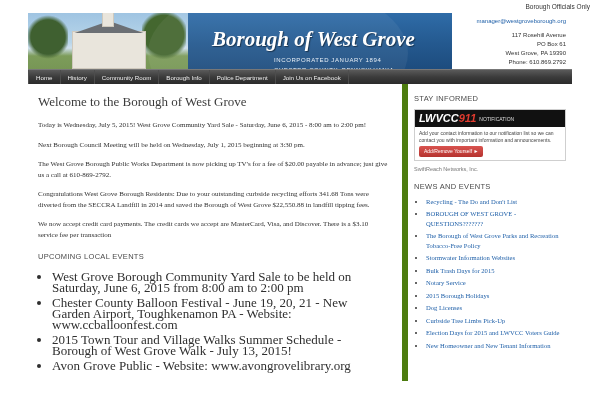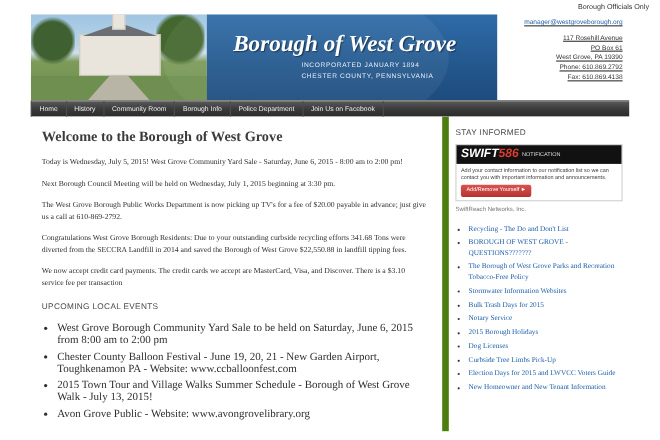--- a/index.html
+++ b/index.html
@@ -31,25 +31,24 @@
     font-family: "Liberation Sans", sans-serif;
     text-decoration: none;
   }
   .shell {
     width: 544px;
     margin: 0 auto;
     position: relative;
   }
   
   .header {
-    height: 78px;
+    height: 56px;
     display: flex;
     position: relative;
     overflow: hidden;
-    text-decoration: underline;
   }
   .photo {
     width: 160px; height: 78px;
     background: linear-gradient(#9fc4e2 0%, #b9d6ea 38%, #cfe0ee 45%, #7d9c5a 55%, #6d8d4e 100%);
     position: relative;
     overflow: hidden;
   }
   .photo .sky-tree {
     position: absolute; left: 0; top: 0; width: 40px; height: 48px;
     background: radial-gradient(circle at 20px 24px, #3f6030 0%, #3f6030 55%, rgba(63,96,48,0) 70%);
@@ -163,42 +162,42 @@
     min-height: 280px;
   }
   .main {
     width: 374px;
     padding: 10px 14px 6px 10px;
   }
   .welcome {
     font-family: "Liberation Serif", serif;
     font-size: 13px;
     color: #3c3c3c;
-    font-weight: bold;
+    font-weight: normal;
     margin: 0 0 10px 0;
   }
   .main p {
     margin: 0 0 9px 0;
     font-size: 7px;
     line-height: 10.5px;
     color: #2f2f2f;
     text-align: left;
   }
   .upcoming {
     font-family: "Liberation Sans", sans-serif;
     font-size: 7.5px;
     color: #4a4a4a;
     margin: 12px 0 10px 0;
     letter-spacing: 0.3px;
   }
   .main ul {
     margin: 0; padding-left: 14px;
   }
   .main li {
-    font-size: 10px;
+    font-size: 13px;
     line-height: 11px;
     margin-bottom: 4px;
     color: #2f2f2f;
   }
   
   .sidebar {
     width: 170px;
     padding: 10px 8px 6px 6px;
     border-left: 6px solid #4d7c0f;
   }
@@ -328,30 +327,31 @@
           <li>2015 Town Tour and Village Walks Summer Schedule - Borough of West Grove Walk - July 13, 2015!</li>
           <li>Avon Grove Public - Website: www.avongrovelibrary.org</li>
         </ul>
       </div>
 
       <div class="sidebar">
         <div class="side-h">STAY INFORMED</div>
 
         <div class="swift">
           <div class="swift-top">
-            <div class="swift-logo"><span>SWIFT</span><span class="nine">586</span></div>
+            <div class="swift-logo"><span>LWVCC</span><span class="nine">911</span></div>
             <div class="swift-word">NOTIFICATION</div>
           </div>
           <div class="swift-body">
             <span>Add your contact information to our notification list so we can contact you with important information and announcements.</span><br>
             <a class="swift-btn" href="#">Add/Remove Yourself ►</a>
           </div>
         </div>
         <div class="swift-cred">SwiftReach Networks, Inc.</div>
 
+        <div class="side-h">NEWS AND EVENTS</div>
         <ul>
           <li><a href="#">Recycling - The Do and Don't List</a></li>
           <li><a href="#">BOROUGH OF WEST GROVE - QUESTIONS???????</a></li>
           <li><a href="#">The Borough of West Grove Parks and Recreation Tobacco-Free Policy</a></li>
           <li><a href="#">Stormwater Information Websites</a></li>
           <li><a href="#">Bulk Trash Days for 2015</a></li>
           <li><a href="#">Notary Service</a></li>
           <li><a href="#">2015 Borough Holidays</a></li>
           <li><a href="#">Dog Licenses</a></li>
           <li><a href="#">Curbside Tree Limbs Pick-Up</a></li>

